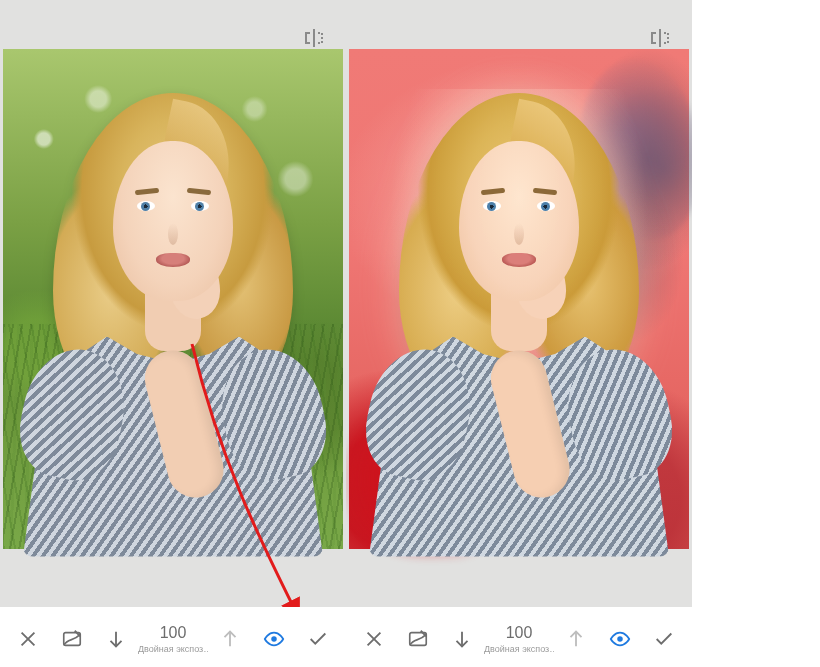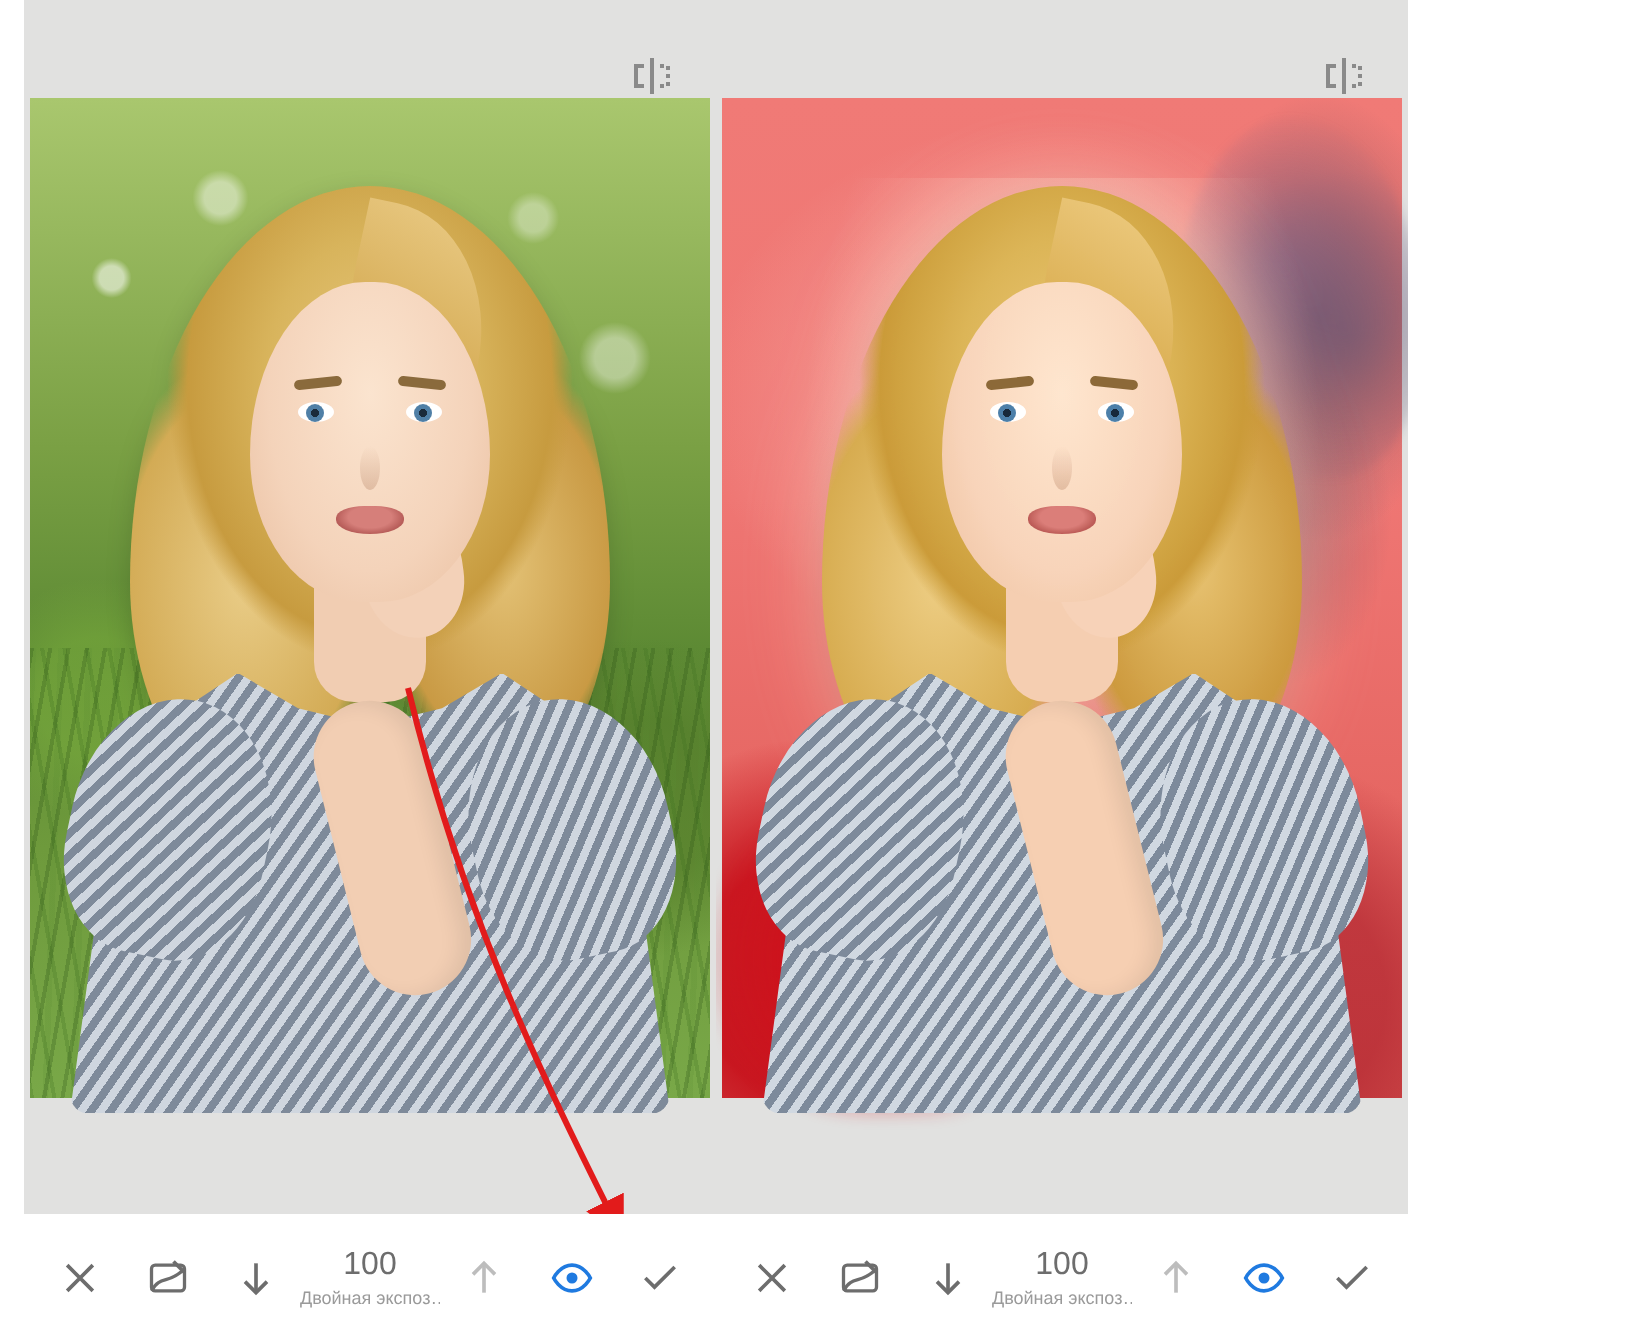--- a/index.html
+++ b/index.html
@@ -1,17 +1,17 @@
 <!DOCTYPE html>
 <html><head>
 <meta charset="utf-8">
 <style>
   * { box-sizing: border-box; margin: 0; padding: 0; }
   html, body { width: 820px; height: 667px; overflow: hidden; font-family: -apple-system, Helvetica, Arial, sans-serif; background: #fff; }
-  .stage { display: flex; width: 680px; height: 667px; padding-left: 12px; }
+  .stage { display: flex; width: 680px; height: 667px; }
   .pane { position: relative; flex: 1; display: flex; flex-direction: column; }
   .divider { width: 18px; background: #fff; }
   .canvas-area { flex: 1; background: #e1e1e0; position: relative; display: flex; align-items: center; justify-content: center; overflow: hidden; }
   .photo-frame { position: relative; width: 340px; height: 500px; margin-top: -10px; }
 
   
   .bg-grass {
     position: absolute; inset: 0;
     background:
       radial-gradient(circle at 12% 18%, rgba(255,255,255,0.55) 0 6px, transparent 10px),

